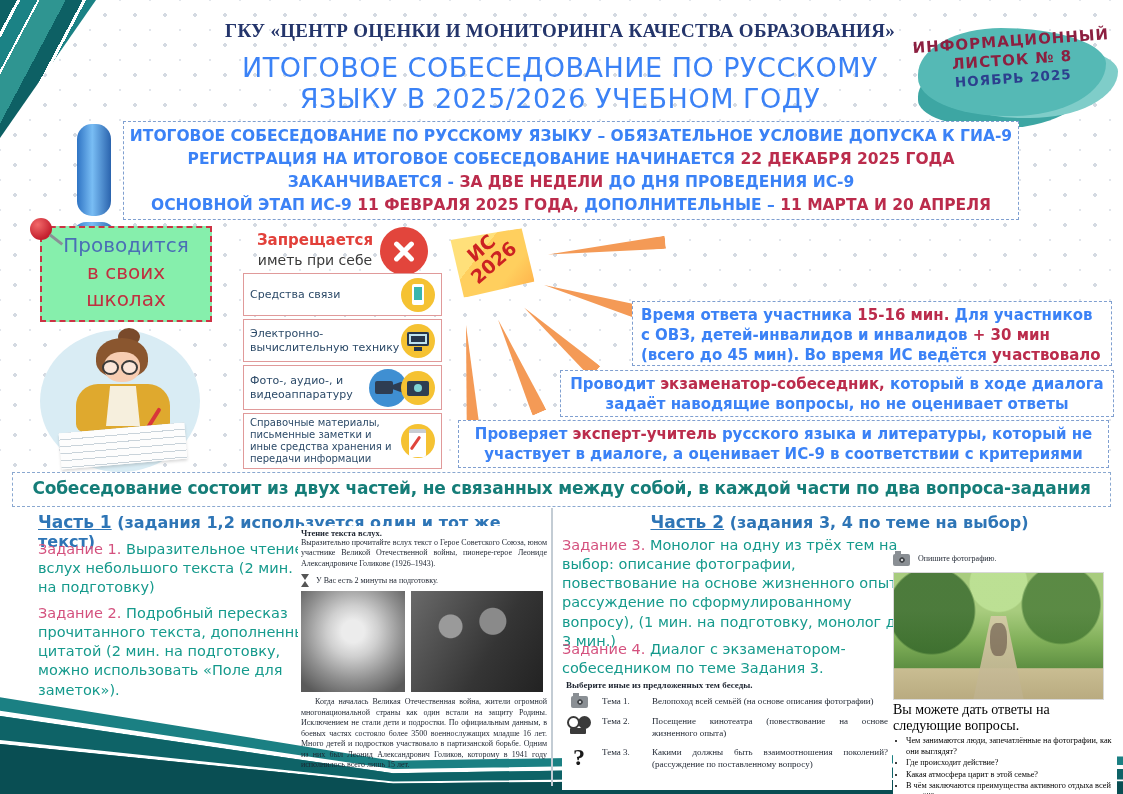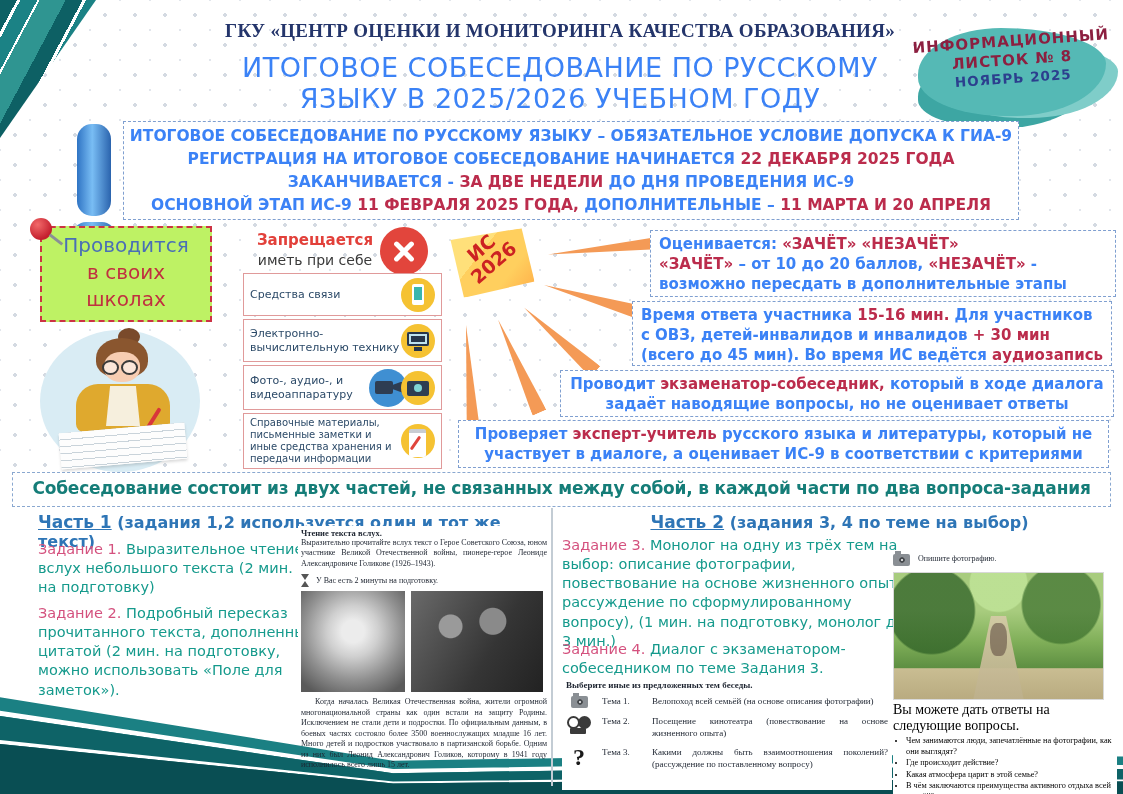--- a/index.html
+++ b/index.html
@@ -47,21 +47,21 @@
         background:radial-gradient(circle at 50% 55%,#123 0 3.5px,#fff 3.6px);}
   .mascot .head::before{left:6px;} .mascot .head::after{right:6px;}
   .mascot .arm{position:absolute;right:-4px;top:108px;width:22px;height:5px;background:#2a63ad;border-radius:3px;transform:rotate(-18deg);}
   .mascot .leg1,.mascot .leg2{position:absolute;bottom:0;width:5px;height:22px;background:#2a63ad;border-radius:3px;}
   .mascot .leg1{left:16px;transform:rotate(14deg);} .mascot .leg2{right:18px;transform:rotate(-14deg);}
   
   .pin{position:absolute;left:26px;top:216px;width:40px;height:40px;z-index:3;}
   .pin::before{content:"";position:absolute;left:4px;top:2px;width:22px;height:22px;border-radius:50%;
         background:radial-gradient(circle at 35% 30%,#f26a6a,#c41f2e 70%);}
   .pin::after{content:"";position:absolute;left:22px;top:22px;width:16px;height:3px;background:#8a9096;transform:rotate(38deg);}
-  .schools-box{position:absolute;left:40px;top:226px;width:168px;height:88px;z-index:2;background:#bef264;
+  .schools-box{position:absolute;left:40px;top:226px;width:168px;height:88px;z-index:2;background:#86efac;
         border:2px dashed #cc3344;text-align:center;font-size:20px;line-height:1.35;padding-top:4px;}
   .schools-box .s1{color:#4a6fb5;} .schools-box .s2{color:#c03040;}
   
   .forb-head{position:absolute;left:250px;top:231px;width:130px;text-align:center;z-index:2;line-height:1.3;}
   .forb-head .f1{color:#e2403a;font-weight:bold;font-size:15px;}
   .forb-head .f2{color:#3a3a3a;font-size:14px;}
   .no-circle{position:absolute;left:380px;top:227px;width:48px;height:48px;border-radius:50%;background:#e2453c;z-index:2;}
   .no-circle::before,.no-circle::after{content:"";position:absolute;left:11px;top:21.5px;width:26px;height:5px;background:#fff;border-radius:3px;}
   .no-circle::before{transform:rotate(45deg);} .no-circle::after{transform:rotate(-45deg);}
   .fitem{position:absolute;left:243px;width:199px;z-index:2;background:#fff;border:1px solid #e09a9a;
@@ -248,27 +248,22 @@
   <div class="ray ray3"></div>
   <div class="ray ray4"></div>
   <div class="ray ray5"></div>
   <div class="sticky">
     <div class="stxt">
       <div>ИС</div>
       <div>2026</div>
     </div>
   </div>
 
-  <div class="ibox ibox1">
-    <span class="tb">Оценивается: </span><span class="tr">«ЗАЧЁТ» «НЕЗАЧЁТ»</span><br>
-    <span class="tr">«ЗАЧЁТ»</span><span class="tb"> – от 10 до 20 баллов, </span><span class="tr">«НЕЗАЧЁТ»</span><span class="tb"> - </span>
-    <span class="tb">возможно пересдать в дополнительные этапы</span>
-  </div>
   <div class="ibox ibox2">
-    <span class="tb">Время ответа участника </span><span class="tr">15-16 мин.</span><span class="tb"> Для участников с ОВЗ, детей-инвалидов и инвалидов </span><span class="tr">+ 30 мин</span><span class="tb"> (всего до 45 мин). Во время ИС ведётся </span><span class="tr">аудиозапись</span>
+    <span class="tb">Время ответа участника </span><span class="tr">15-16 мин.</span><span class="tb"> Для участников с ОВЗ, детей-инвалидов и инвалидов </span><span class="tr">+ 30 мин</span><span class="tb"> (всего до 45 мин). Во время ИС ведётся </span><span class="tr">участвовало</span>
   </div>
   <div class="ibox ibox3">
     <span class="tb">Проводит </span><span class="tr">экзаменатор-собеседник,</span><span class="tb"> который в ходе диалога задаёт наводящие вопросы, но не оценивает ответы участников</span>
   </div>
   <div class="ibox ibox4">
     <span class="tb">Проверяет </span><span class="tr">эксперт-учитель</span><span class="tb"> русского языка и литературы, который не участвует в диалоге, а оценивает ИС-9 в соответствии с критериями</span>
   </div>
 
   <div class="girl">
     <div class="bgc"></div>

